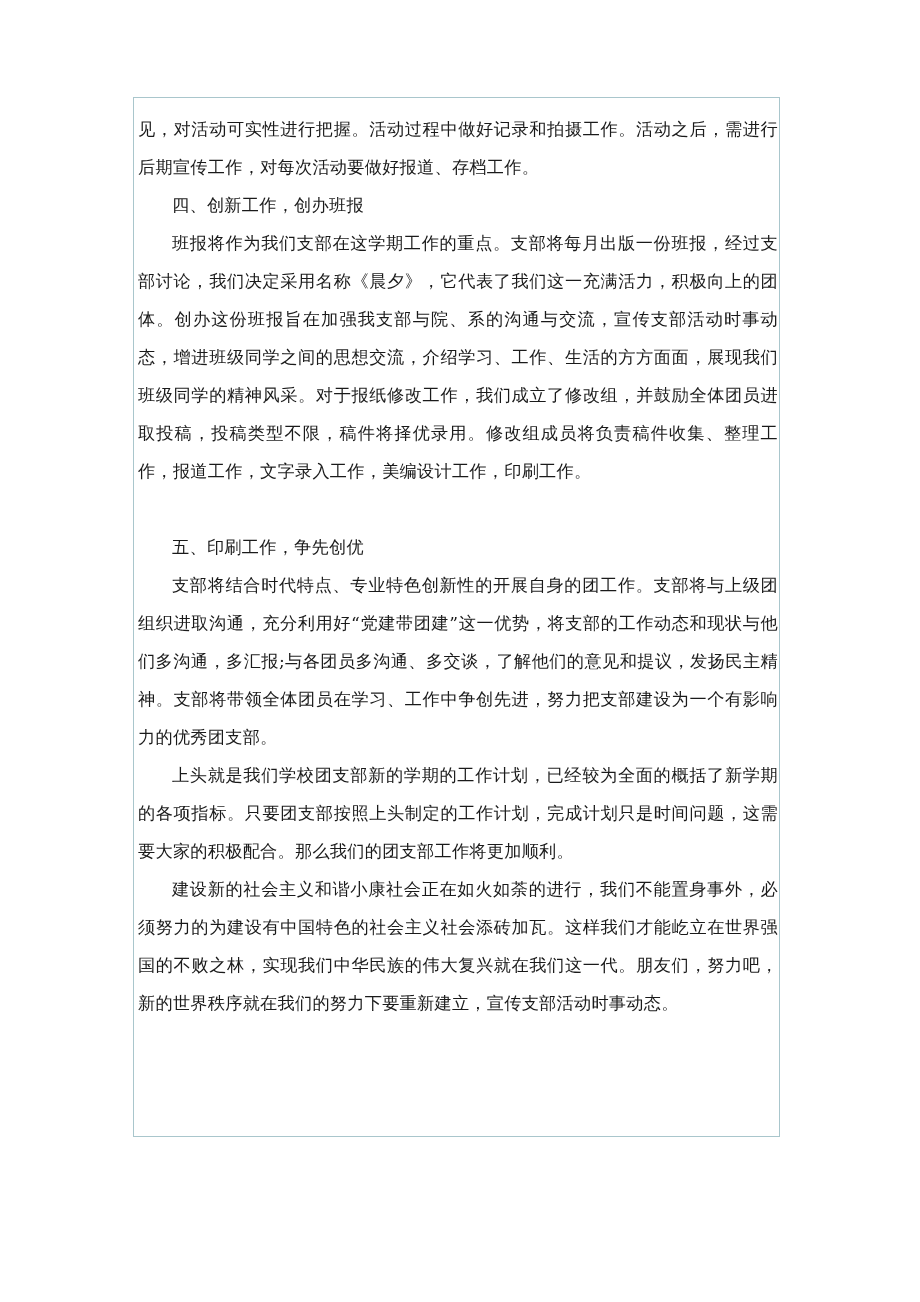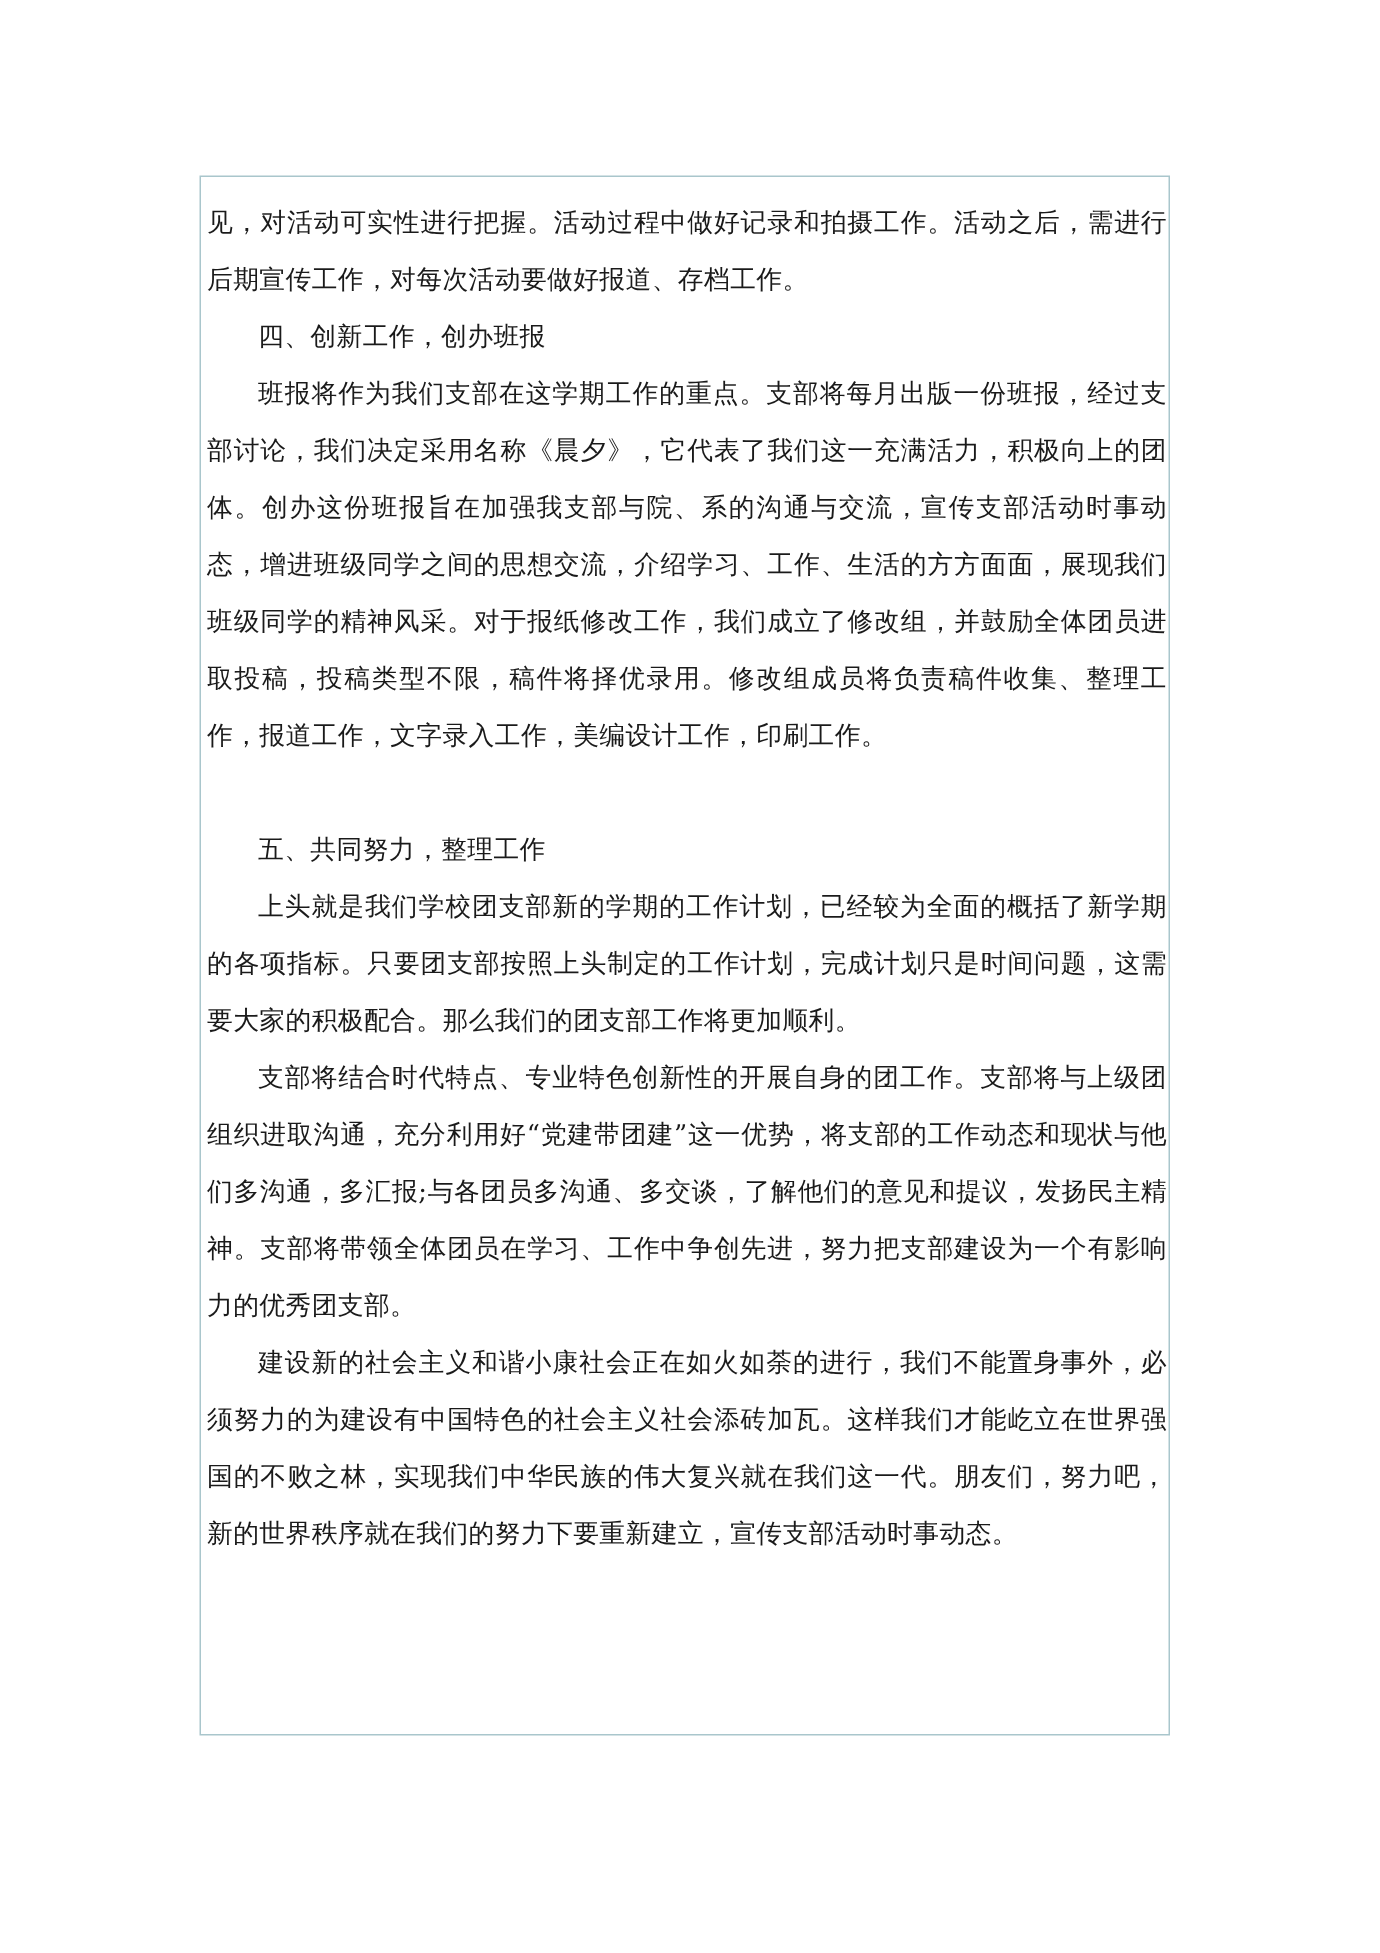--- a/index.html
+++ b/index.html
@@ -1,19 +1,19 @@
 <!DOCTYPE html>
 <html><head>
 <meta charset="utf-8">
 <style>
   html, body { margin: 0; padding: 0; background: #ffffff; }
   body { width: 920px; height: 1302px; position: relative; overflow: hidden; }
   .frame {
     position: absolute;
-    left: 133px; top: 117px;
+    left: 133px; top: 97px;
     width: 647px; height: 1040px;
     border: 1px solid #a9c6cc;
     box-sizing: border-box;
   }
   .content {
     position: absolute;
     left: 4px; top: 12px;
     width: 640px;
     font-family: "DejaVu Serif", "Liberation Serif", serif;
     font-size: 17.2px;
@@ -27,18 +27,18 @@
   .content p.gap { margin-top: 38px; }
 </style>
 </head>
 <body>
 
 <div class="frame">
   <div class="content">
     <p>见，对活动可实性进行把握。活动过程中做好记录和拍摄工作。活动之后，需进行后期宣传工作，对每次活动要做好报道、存档工作。</p>
     <p class="indent">四、创新工作，创办班报</p>
     <p class="indent">班报将作为我们支部在这学期工作的重点。支部将每月出版一份班报，经过支部讨论，我们决定采用名称《晨夕》，它代表了我们这一充满活力，积极向上的团体。创办这份班报旨在加强我支部与院、系的沟通与交流，宣传支部活动时事动态，增进班级同学之间的思想交流，介绍学习、工作、生活的方方面面，展现我们班级同学的精神风采。对于报纸修改工作，我们成立了修改组，并鼓励全体团员进取投稿，投稿类型不限，稿件将择优录用。修改组成员将负责稿件收集、整理工作，报道工作，文字录入工作，美编设计工作，印刷工作。</p>
-    <p class="indent gap">五、共同努力，整理工作</p>
+    <p class="indent gap">五、印刷工作，争先创优</p>
+    <p class="indent">支部将结合时代特点、专业特色创新性的开展自身的团工作。支部将与上级团组织进取沟通，充分利用好“党建带团建”这一优势，将支部的工作动态和现状与他们多沟通，多汇报;与各团员多沟通、多交谈，了解他们的意见和提议，发扬民主精神。支部将带领全体团员在学习、工作中争创先进，努力把支部建设为一个有影响力的优秀团支部。</p>
     <p class="indent">上头就是我们学校团支部新的学期的工作计划，已经较为全面的概括了新学期的各项指标。只要团支部按照上头制定的工作计划，完成计划只是时间问题，这需要大家的积极配合。那么我们的团支部工作将更加顺利。</p>
-    <p class="indent">支部将结合时代特点、专业特色创新性的开展自身的团工作。支部将与上级团组织进取沟通，充分利用好“党建带团建”这一优势，将支部的工作动态和现状与他们多沟通，多汇报;与各团员多沟通、多交谈，了解他们的意见和提议，发扬民主精神。支部将带领全体团员在学习、工作中争创先进，努力把支部建设为一个有影响力的优秀团支部。</p>
     <p class="indent">建设新的社会主义和谐小康社会正在如火如荼的进行，我们不能置身事外，必须努力的为建设有中国特色的社会主义社会添砖加瓦。这样我们才能屹立在世界强国的不败之林，实现我们中华民族的伟大复兴就在我们这一代。朋友们，努力吧，新的世界秩序就在我们的努力下要重新建立，宣传支部活动时事动态。</p>
   </div>
 </div>
 
 </body></html>

